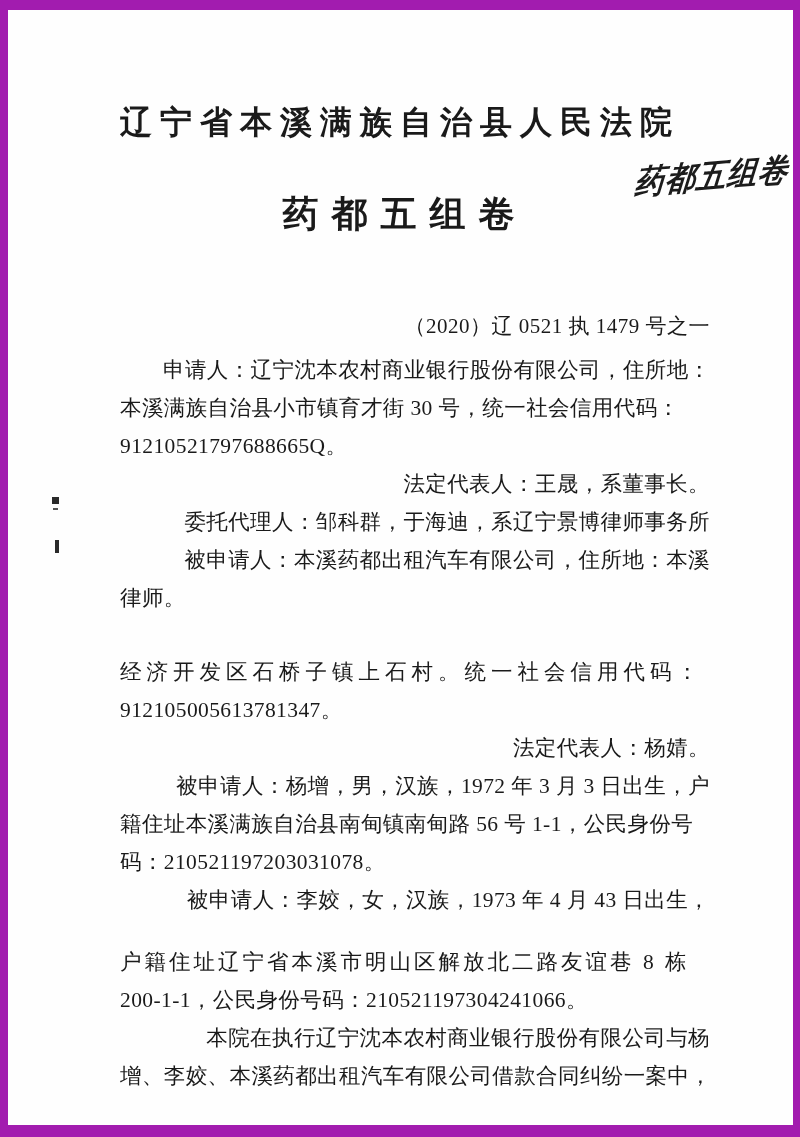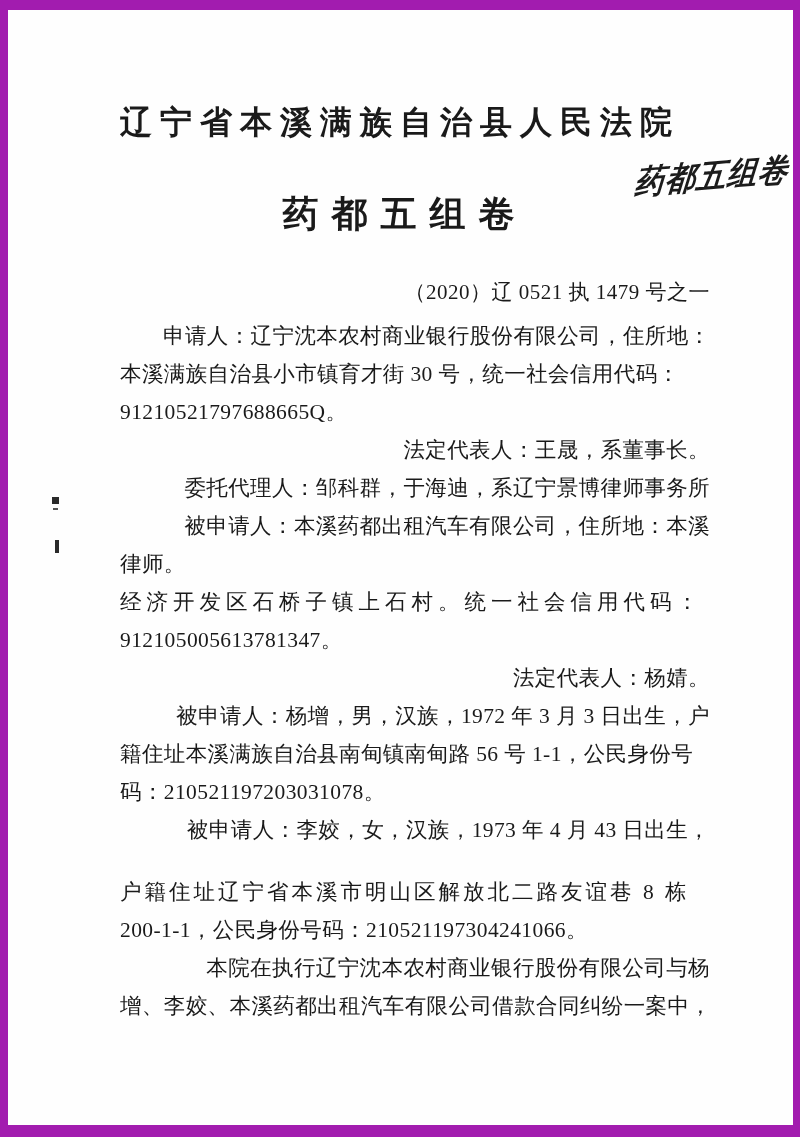--- a/index.html
+++ b/index.html
@@ -41,35 +41,35 @@
     margin: 55px 0 0 0;
     font-size: 36px;
     font-weight: bold;
     letter-spacing: 13px;
     line-height: 38px;
     text-align: center;
     padding-right: 20px;
     white-space: nowrap;
   }
   .caseno {
-    margin-top: 40px;
+    margin-top: 74px;
     font-size: 21px;
     line-height: 38px;
     text-align: right;
     letter-spacing: 0.5px;
   }
   .bodytext {
     margin-top: 6px;
     font-size: 21.5px;
     line-height: 38px;
     letter-spacing: 0.4px;
   }
   .ln { white-space: nowrap; }
   .ln.indent { text-indent: 43px; text-align: right; }
-  .ln.ls-wide { letter-spacing: 5px; }
+  .ln.ls-wide { letter-spacing: 5px; margin-top: 36px; }
   .ln.ls-mid { letter-spacing: 3px; margin-top: 24px; }
   .hand {
     position: absolute;
     left: 627px;
     top: 146px;
     width: 156px;
     height: 62px;
     transform: rotate(-5deg);
     pointer-events: none;
   }

